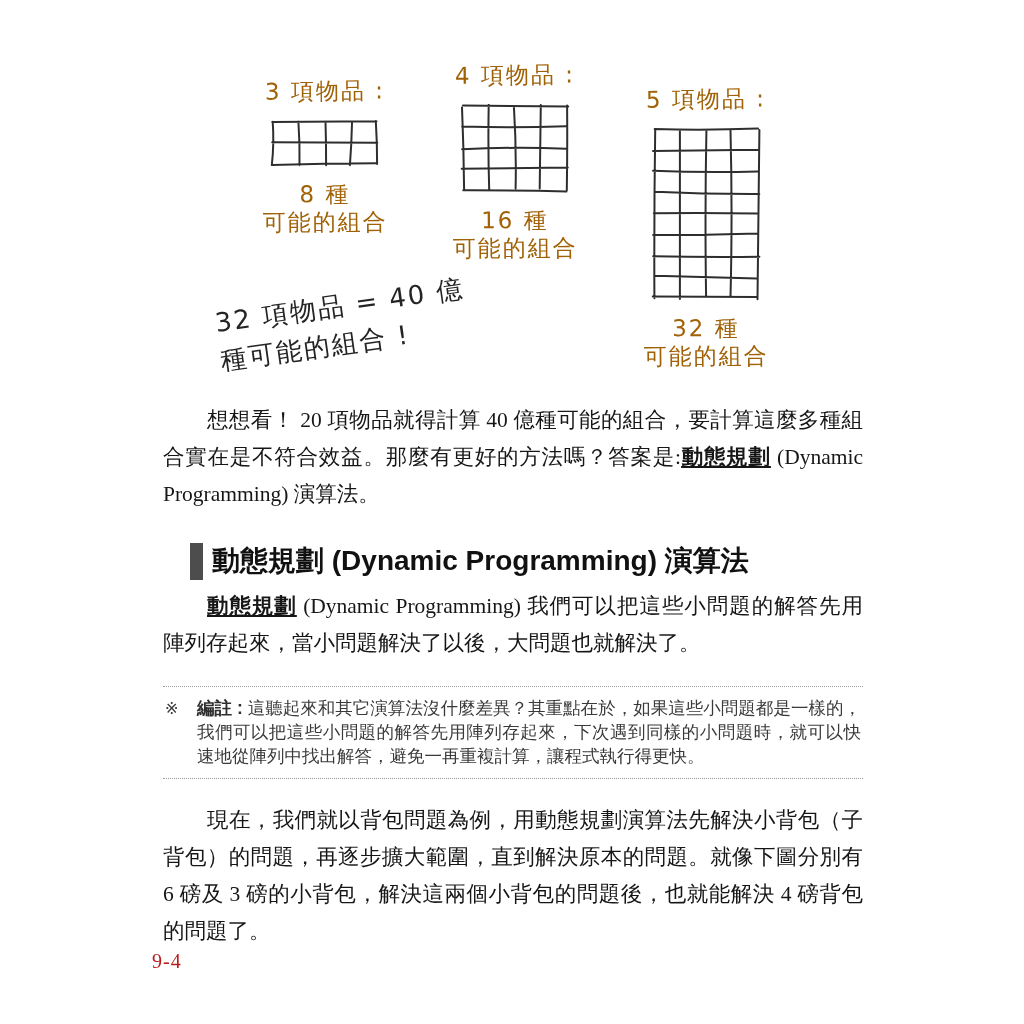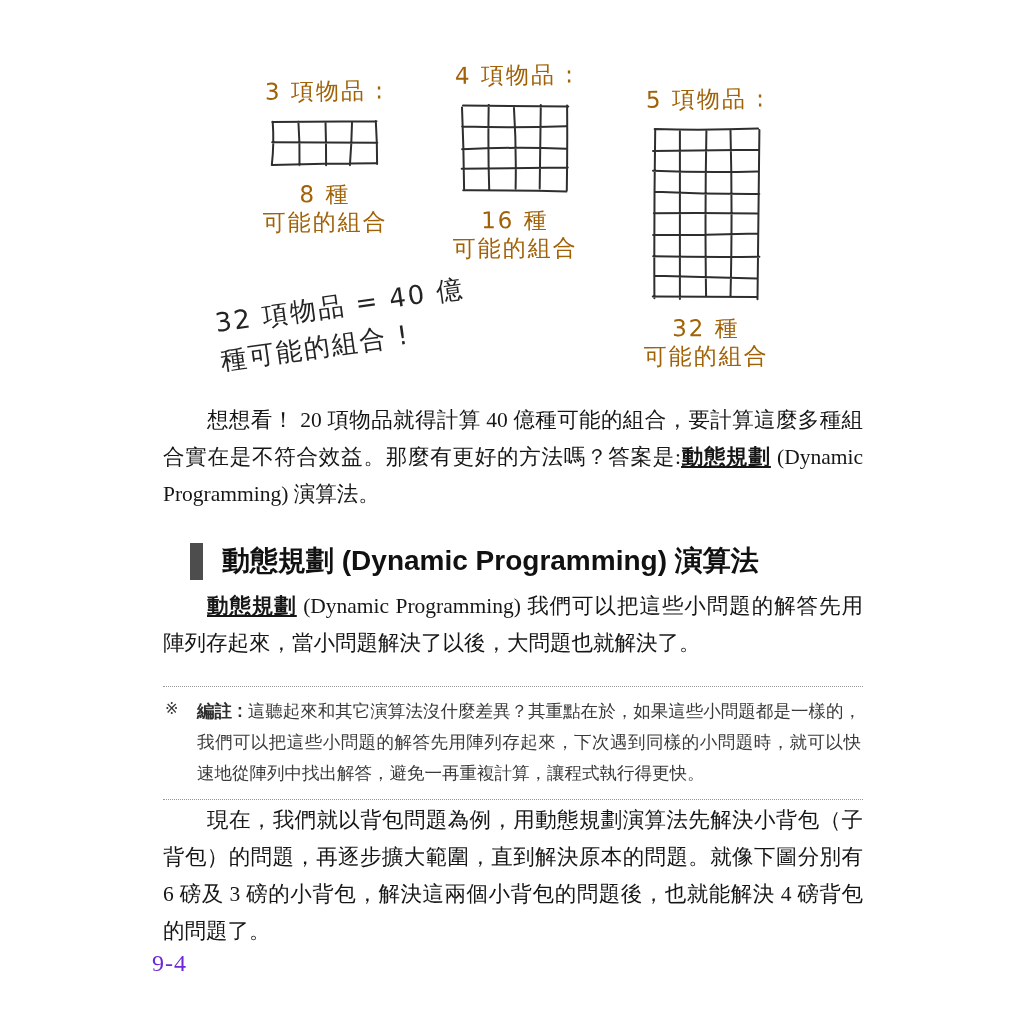--- a/index.html
+++ b/index.html
@@ -40,43 +40,43 @@
     text-indent:44px; color:#161616;
   }
   #intro-paragraph    { top:402px; }
   #dp-paragraph       { top:588px; }
   #knapsack-paragraph { top:802px; }
   .body-para b { font-weight:bold;text-decoration:underline; }
 
   
   .section-heading {
     position:absolute; left:190px; top:542px;
-    display:flex; align-items:center; gap:19px;
+    display:flex; align-items:center; gap:9px;
     font-family:"Liberation Sans","DejaVu Sans",sans-serif;
     font-weight:bold; font-size:28px; color:#111;
   }
   .heading-bar { width:13px; height:37px; background:#4d4d4d; flex:0 0 auto; }
 
   
   .editor-note {
     position:absolute; left:163px; top:686px; width:700px;
     border-top:1px dotted #9a9a9a; border-bottom:1px dotted #9a9a9a;
     padding:9px 0 10px 0;
     display:flex; align-items:flex-start;
     font-family:"Liberation Sans","DejaVu Sans",sans-serif;
     color:#3a3a3a;
   }
   .note-marker { width:34px; flex:0 0 auto; font-size:16px; padding-top:3px; padding-left:2px; }
-  .note-body   { flex:1; font-size:17.5px; line-height:31px; text-align:justify; padding-right:2px; }
+  .note-body   { flex:1; font-size:17.5px; line-height:24px; text-align:justify; padding-right:2px; }
   .note-body b { color:#2e2e2e; }
 
   
   .page-number {
     position:absolute; left:152px; top:950px;
-    font-size:24px; letter-spacing:1px; color:#6d28d9;
+    font-size:20px; letter-spacing:1px; color:#b91c1c;
   }
 </style>
 </head>
 <body>
 
 <div class="page">
 
   <div class="figure" id="figure-1">
     <div class="fig-label">3 項物品 :</div>
     <div class="fig-grid"><svg width="112" height="50">

